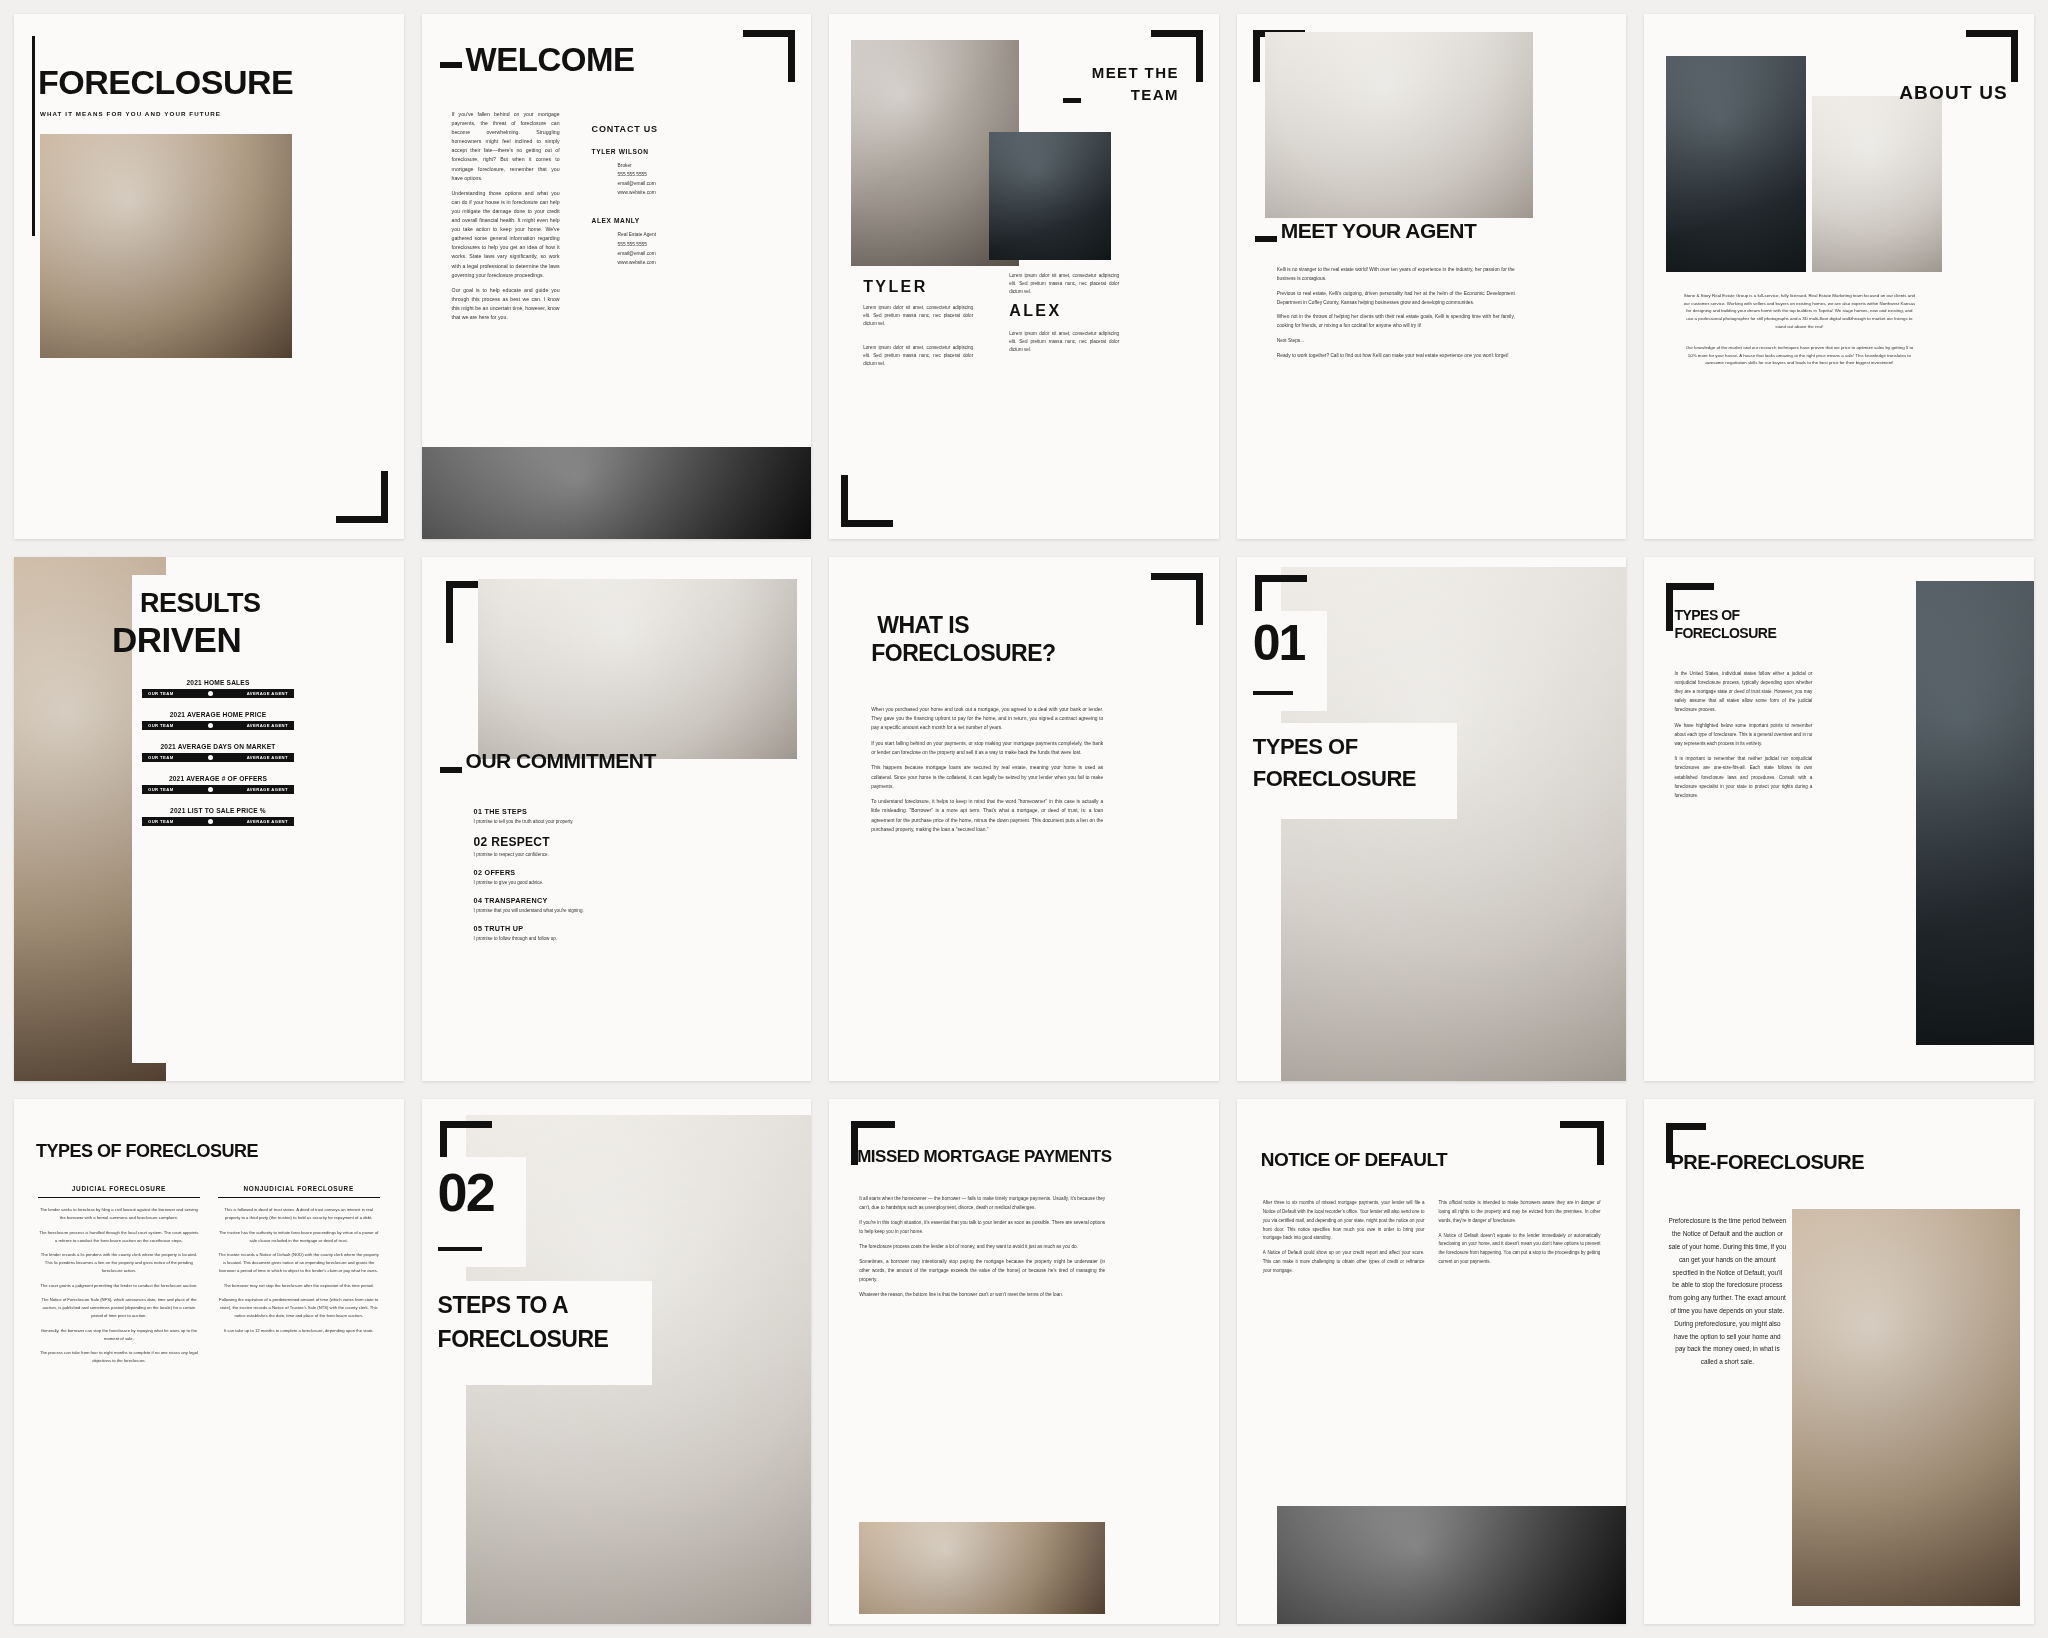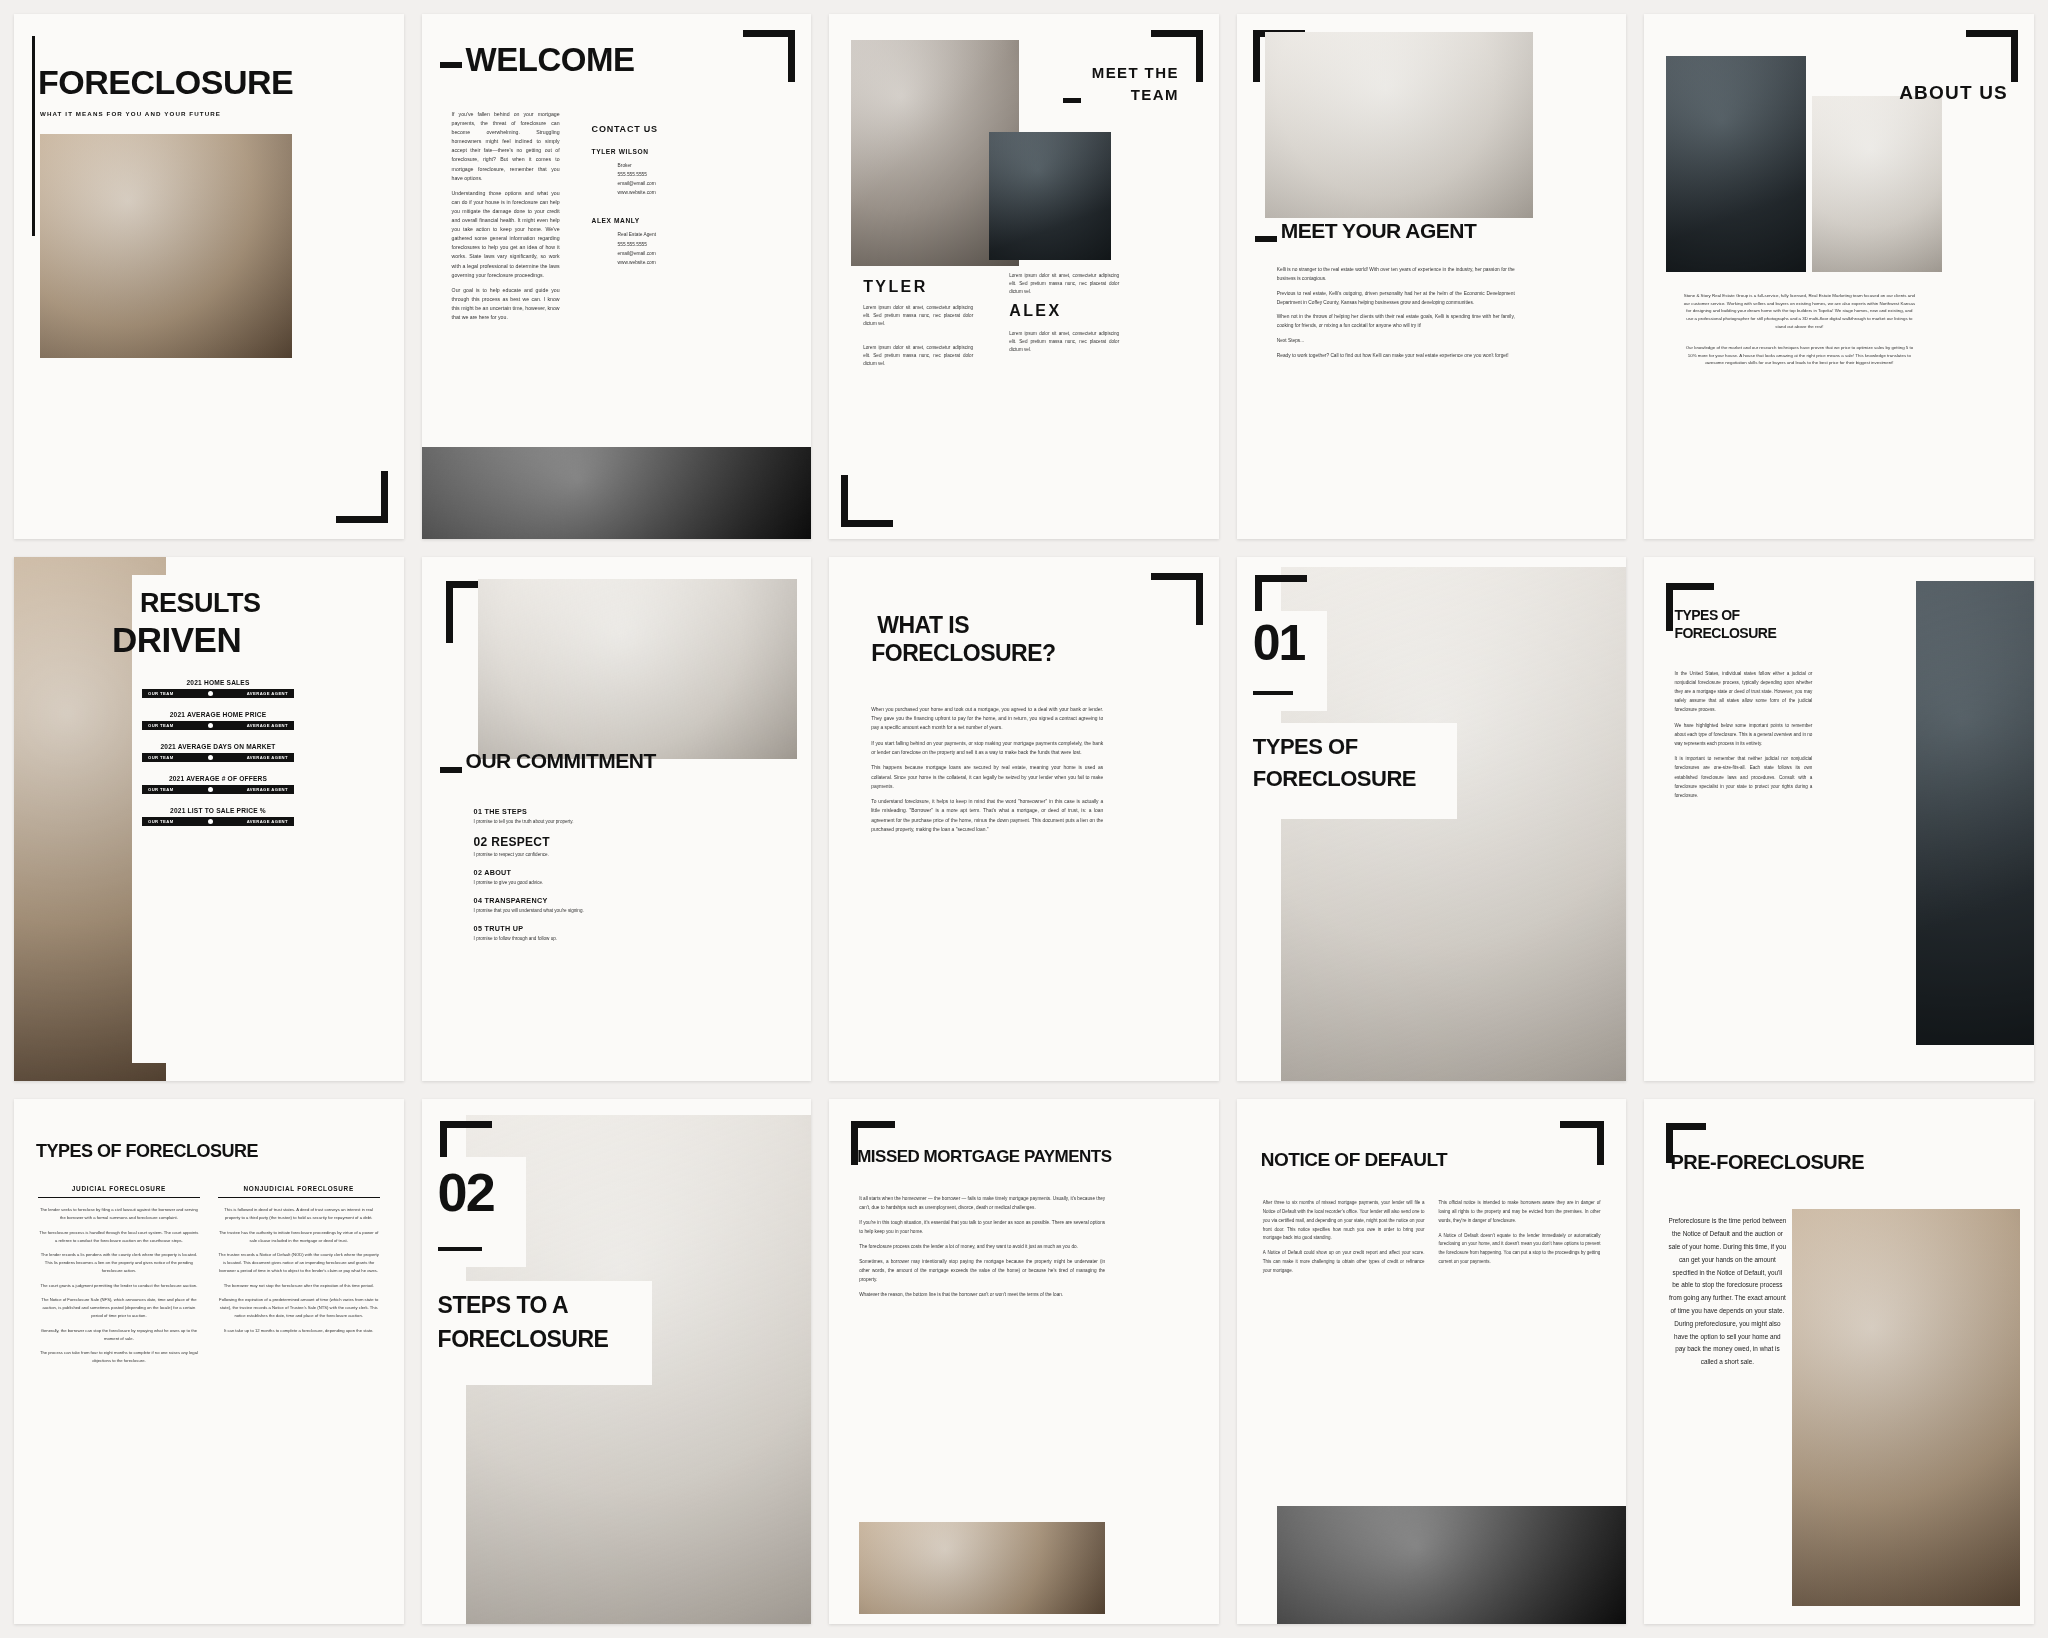--- a/index.html
+++ b/index.html
@@ -248,21 +248,21 @@
         <div style="margin-bottom:11px;">
           <div style="font-size:12px;font-weight:700;color:#111;letter-spacing:.3px;">
             <span>02</span>
             <span>RESPECT</span>
           </div>
           <div style="font-size:4.6px;color:#333;margin-top:3px;">I promise to respect your confidence.</div>
         </div>
         <div style="margin-bottom:11px;">
           <div style="font-size:7.2px;font-weight:700;color:#111;letter-spacing:.3px;">
             <span>02</span>
-            <span>ABOUT</span>
+            <span>OFFERS</span>
           </div>
           <div style="font-size:4.6px;color:#333;margin-top:3px;">I promise to give you good advice.</div>
         </div>
         <div style="margin-bottom:11px;">
           <div style="font-size:7.2px;font-weight:700;color:#111;letter-spacing:.3px;">
             <span>04</span>
             <span>TRANSPARENCY</span>
           </div>
           <div style="font-size:4.6px;color:#333;margin-top:3px;">I promise that you will understand what you're signing.</div>
         </div>

